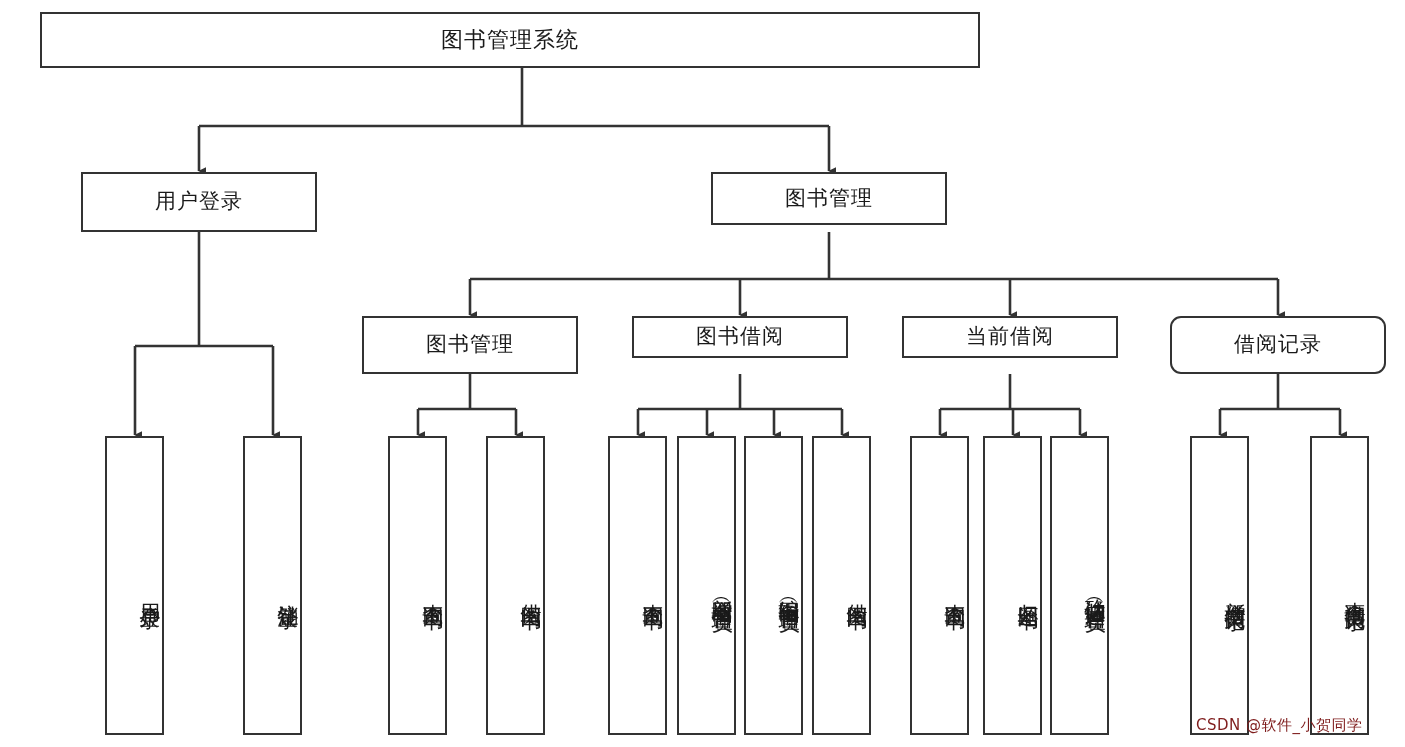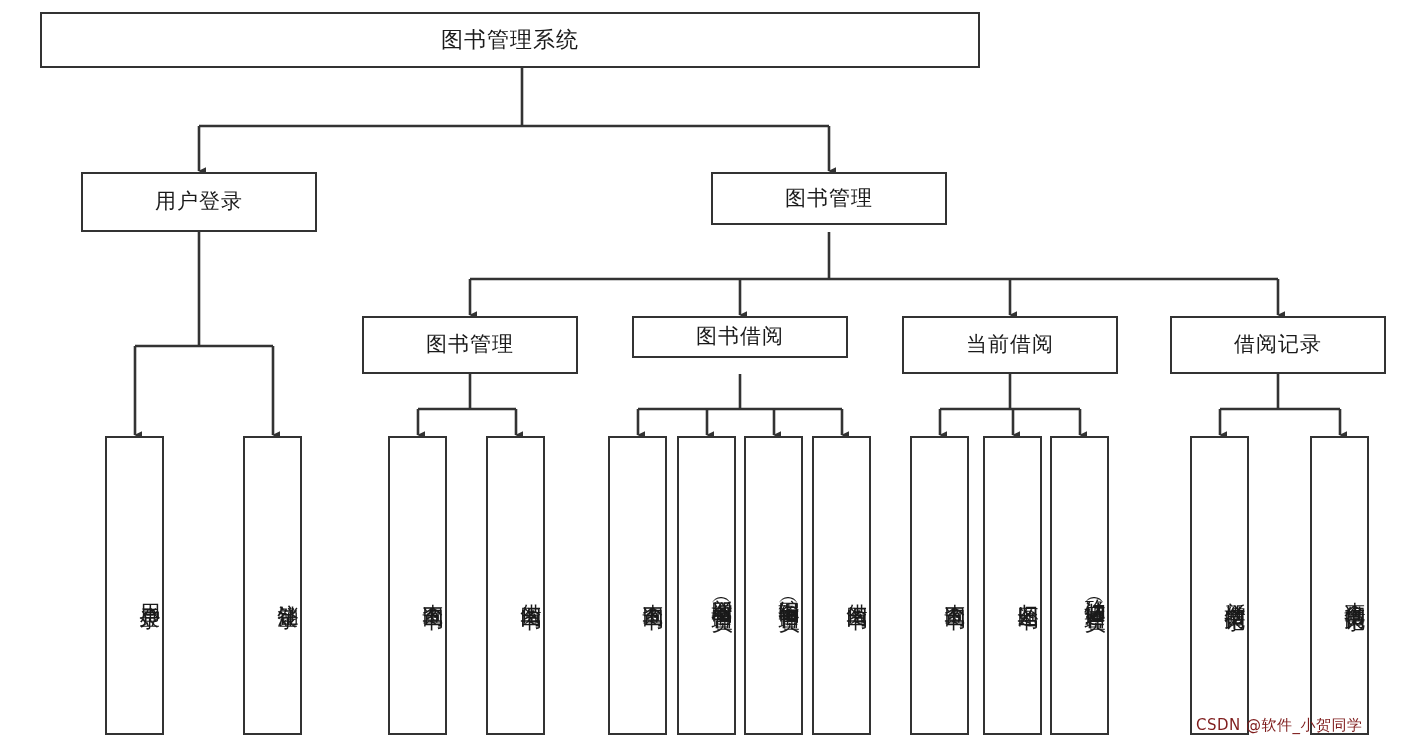--- a/index.html
+++ b/index.html
@@ -124,24 +124,24 @@
       </div>
       <div class="node node-h" style="left: 711px; top: 172px; width: 236px; height: 53px; text-align: center;">
         <span>图书管理</span>
       </div>
       <div class="node node-h" style="left: 362px; top: 316px; width: 216px; height: 58px;">
         <span>图书管理</span>
       </div>
       <div class="node node-h" style="left: 632px; top: 316px; width: 216px; height: 42px;">
         <span>图书借阅</span>
       </div>
-      <div class="node node-h" style="left: 902px; top: 316px; width: 216px; height: 58px; text-align: center;">
+      <div class="node node-h" style="left: 902px; top: 316px; width: 216px; height: 42px; text-align: center;">
         <span>当前借阅</span>
       </div>
-      <div class="node node-h" style="left: 1170px; top: 316px; width: 216px; height: 58px;">
+      <div class="node node-h" style="left: 1170px; top: 316px; width: 216px; height: 58px; border-radius: 11px;">
         <span>借阅记录</span>
       </div>
       <div class="node node-v" style="left: 105px; top: 436px; width: 59px; height: 299px;">
         <span class="vlabel">用户登录</span>
       </div>
       <div class="node node-v" style="left: 243px; top: 436px; width: 59px; height: 299px;">
         <span class="vlabel">注销登录</span>
       </div>
       <div class="node node-v" style="left: 388px; top: 436px; width: 59px; height: 299px;">
         <span class="vlabel">查询图书</span>

